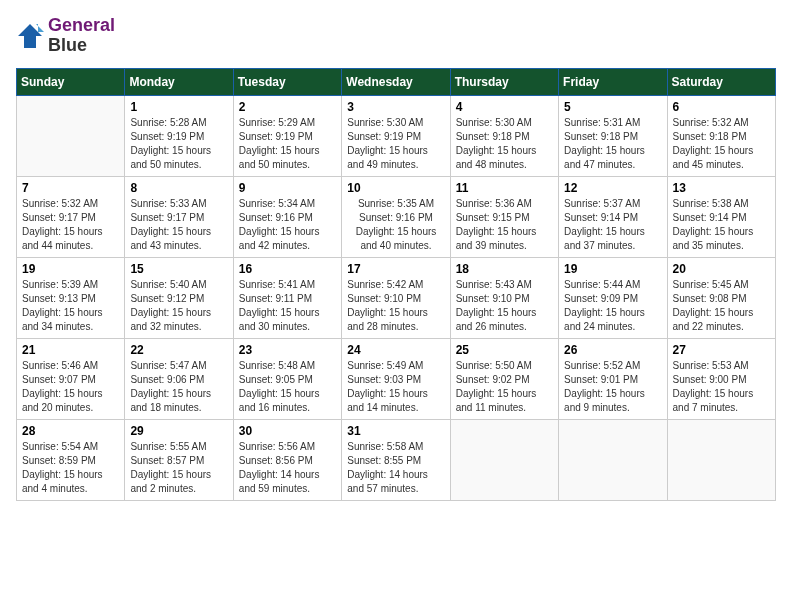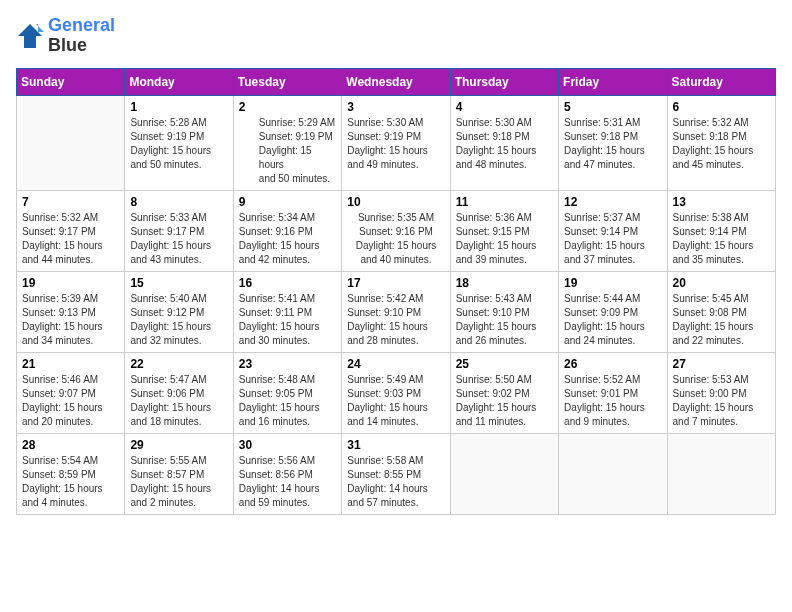--- a/index.html
+++ b/index.html
@@ -20,21 +20,21 @@
       display: flex;
       align-items: center;
       gap: 4px;
     }
     .logo-text {
       font-size: 18px;
       font-weight: bold;
       color: #333;
       line-height: 1.1;
     }
-    .logo-text span { color: #3b82f6; margin-top: 44px; }
+    .logo-text span { color: #701a75; margin-top: 44px; }
     .logo-icon {
       width: 28px;
       height: 28px;
     }
     .title-block {
       text-align: right;
     }
     .month-title {
       font-size: 36px;
       color: #1a5fa8;
@@ -43,21 +43,21 @@
     .subtitle {
       font-size: 14px;
       color: #555;
     }
     .calendar {
       width: 100%;
       border-collapse: collapse;
       font-size: 11px;
     }
     .calendar th {
-      background: #a21caf;
+      background: #14532d;
       color: #fff;
       padding: 6px 4px;
       text-align: left;
       font-size: 12px;
       border: 1px solid #1a5fa8;
     }
     .calendar td {
       border: 1px solid #ccc;
       vertical-align: top;
       padding: 4px 5px;
@@ -112,21 +112,21 @@
         <td class="empty-cell"></td>
         <td>
           <span class="day-num">1</span>
           <div class="day-info" style="white-space: pre-line;">Sunrise: 5:28 AM
 Sunset: 9:19 PM
 Daylight: 15 hours
 and 50 minutes.</div>
         </td>
         <td>
           <span class="day-num">2</span>
-          <div class="day-info" style="white-space: pre-line; margin-left: 20px;">Sunrise: 5:29 AM
+          <div class="day-info" style="white-space: pre-line;">Sunrise: 5:29 AM
 Sunset: 9:19 PM
 Daylight: 15 hours
 and 50 minutes.</div>
         </td>
         <td>
           <span class="day-num">3</span>
           <div class="day-info" style="white-space: pre-line;">Sunrise: 5:30 AM
 Sunset: 9:19 PM
 Daylight: 15 hours
 and 49 minutes.</div>

